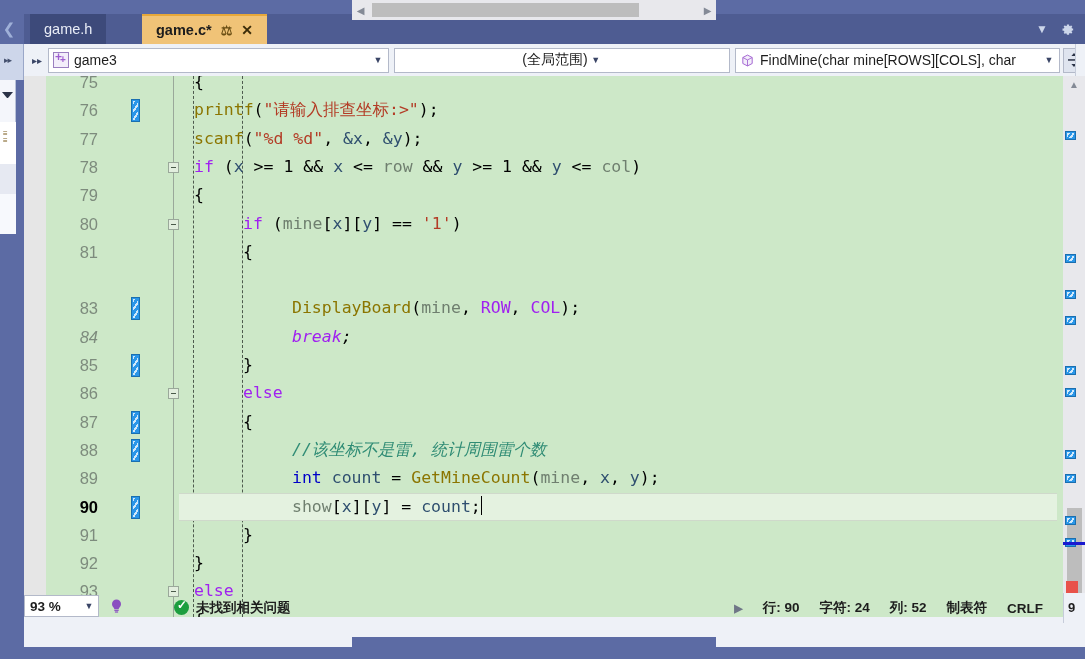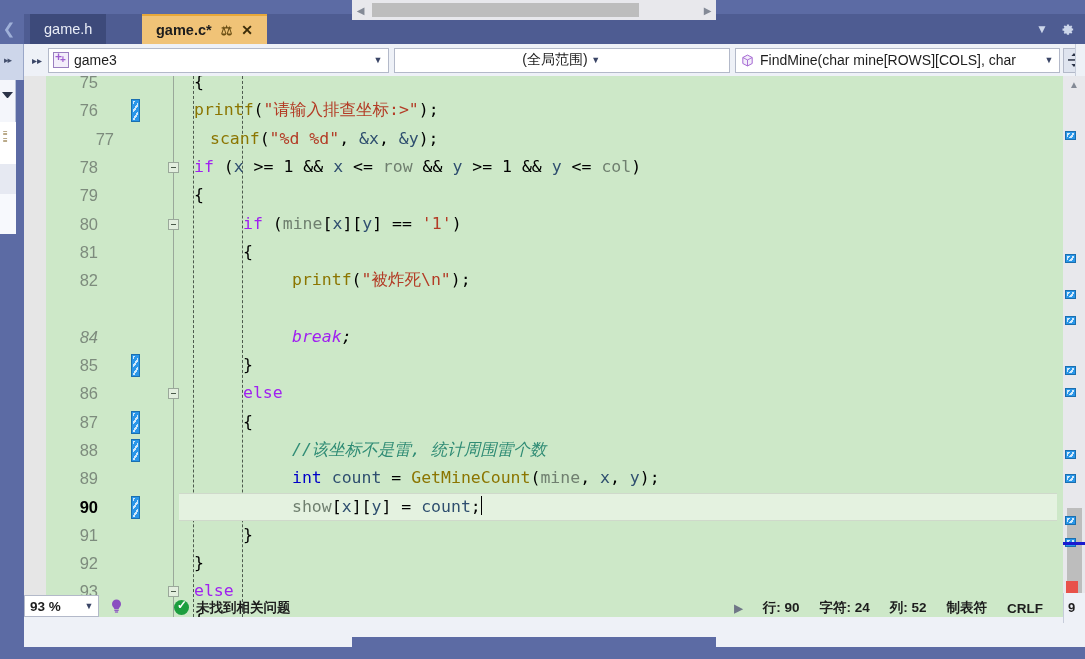--- a/index.html
+++ b/index.html
@@ -230,21 +230,21 @@
     <div class="outline-v" style="top: 0px; height: 541px;"></div>
         <div class="line" style="position: absolute; top: -8px; left: 0px; right: 0px;">
           <div class="lnum">75</div>
           <div class="codetext" style="left: 148px;"><span class="t-pl">{</span></div>
         </div>
         <div class="line" style="position: absolute; top: 20.3px; left: 0px; right: 0px;">
           <div class="lnum">76</div>
           <div class="chgbar"></div>
           <div class="codetext" style="left: 148px;"><span class="t-fn">printf</span><span class="t-pl">(</span><span class="t-str">"请输入排查坐标:&gt;"</span><span class="t-pl">);</span></div>
         </div>
-        <div class="line" style="position: absolute; top: 48.6px; left: 16px; right: 0px; padding-left: 25px;">
+        <div class="line" style="position: absolute; top: 48.6px; left: 0px; right: 0px; padding-left: 25px;">
           <div class="lnum">77</div>
           <div class="codetext" style="left: 148px;"><span class="t-fn">scanf</span><span class="t-pl">(</span><span class="t-str">"%d %d"</span><span class="t-pl">, </span><span class="t-var">&amp;x</span><span class="t-pl">, </span><span class="t-var">&amp;y</span><span class="t-pl">);</span></div>
         </div>
         <div class="line" style="position: absolute; top: 76.9px; left: 0px; right: 0px;">
           <div class="lnum">78</div>
           <div class="fold"></div>
           <div class="codetext" style="left: 148px;"><span class="t-kw">if</span><span class="t-pl"> (</span><span class="t-var">x</span><span class="t-pl"> &gt;= </span><span class="t-num">1</span><span class="t-pl"> &amp;&amp; </span><span class="t-var">x</span><span class="t-pl"> &lt;= </span><span class="t-par">row</span><span class="t-pl"> &amp;&amp; </span><span class="t-var">y</span><span class="t-pl"> &gt;= </span><span class="t-num">1</span><span class="t-pl"> &amp;&amp; </span><span class="t-var">y</span><span class="t-pl"> &lt;= </span><span class="t-par">col</span><span class="t-pl">)</span></div>
         </div>
         <div class="line" style="position: absolute; top: 105.2px; left: 0px; right: 0px;">
           <div class="lnum">79</div>
@@ -252,23 +252,24 @@
         </div>
         <div class="line" style="position: absolute; top: 133.5px; left: 0px; right: 0px;">
           <div class="lnum">80</div>
           <div class="fold"></div>
           <div class="codetext" style="left: 197px;"><span class="t-kw">if</span><span class="t-pl"> (</span><span class="t-par">mine</span><span class="t-pl">[</span><span class="t-var">x</span><span class="t-pl">][</span><span class="t-var">y</span><span class="t-pl">] == </span><span class="t-str">'1'</span><span class="t-pl">)</span></div>
         </div>
         <div class="line" style="position: absolute; top: 161.8px; left: 0px; right: 0px;">
           <div class="lnum">81</div>
           <div class="codetext" style="left: 197px;"><span class="t-pl">{</span></div>
         </div>
-        <div class="line" style="position: absolute; top: 190.1px; left: 0px; right: 0px;">
-          <div class="lnum">82</div>
-          <div class="codetext" style="left: 246px;"><span class="t-fn">printf</span><span class="t-pl">(</span><span class="t-str">"被炸死\n"</span><span class="t-pl">);</span></div>
+        <div class="line" style="position: absolute; top: 218.4px; left: 0px; right: 0px;">
+          <div class="lnum">83</div>
+          <div class="chgbar"></div>
+          <div class="codetext" style="left: 246px;"><span class="t-fn">DisplayBoard</span><span class="t-pl">(</span><span class="t-par">mine</span><span class="t-pl">, </span><span class="t-mac">ROW</span><span class="t-pl">, </span><span class="t-mac">COL</span><span class="t-pl">);</span></div>
         </div>
         <div class="line" style="position: absolute; top: 246.7px; left: 0px; right: 0px; font-style: italic;">
           <div class="lnum">84</div>
           <div class="codetext" style="left: 246px;"><span class="t-kw">break</span><span class="t-pl">;</span></div>
         </div>
         <div class="line" style="position: absolute; top: 275px; left: 0px; right: 0px;">
           <div class="lnum">85</div>
           <div class="chgbar"></div>
           <div class="codetext" style="left: 197px;"><span class="t-pl">}</span></div>
         </div>

